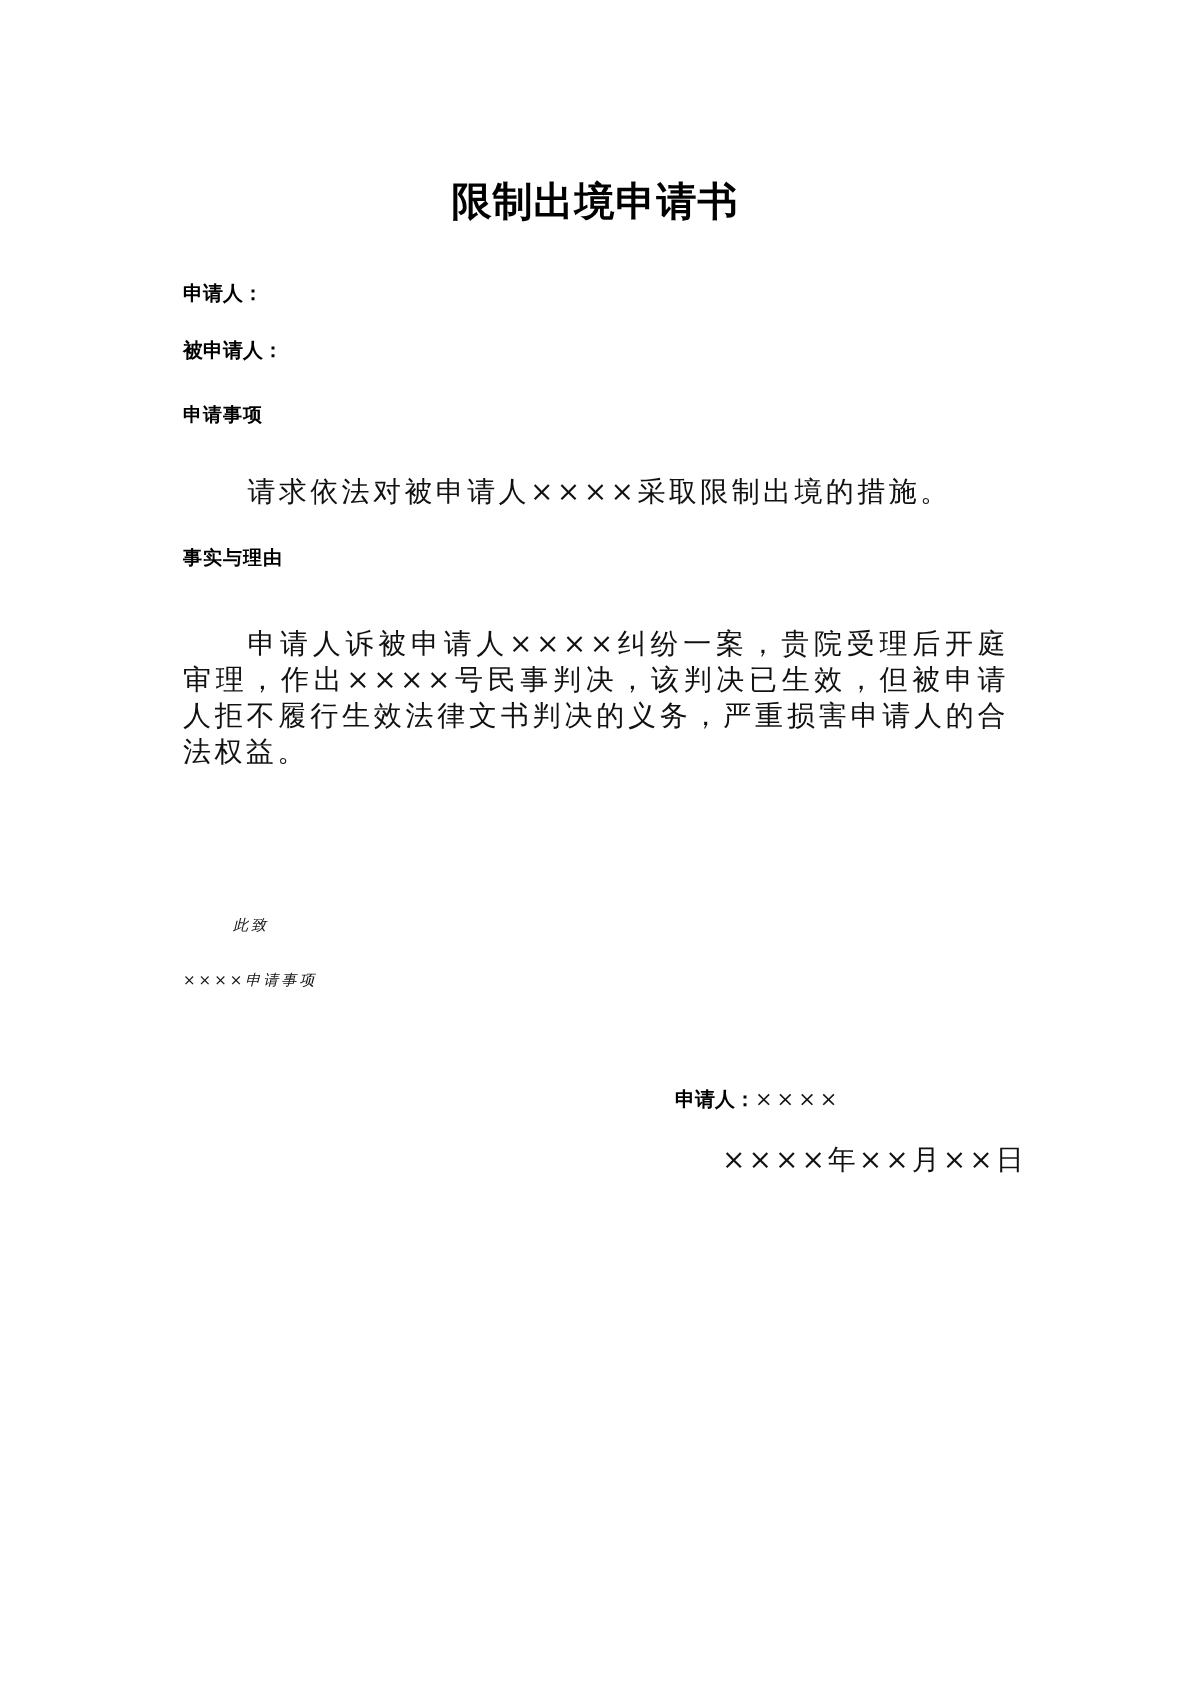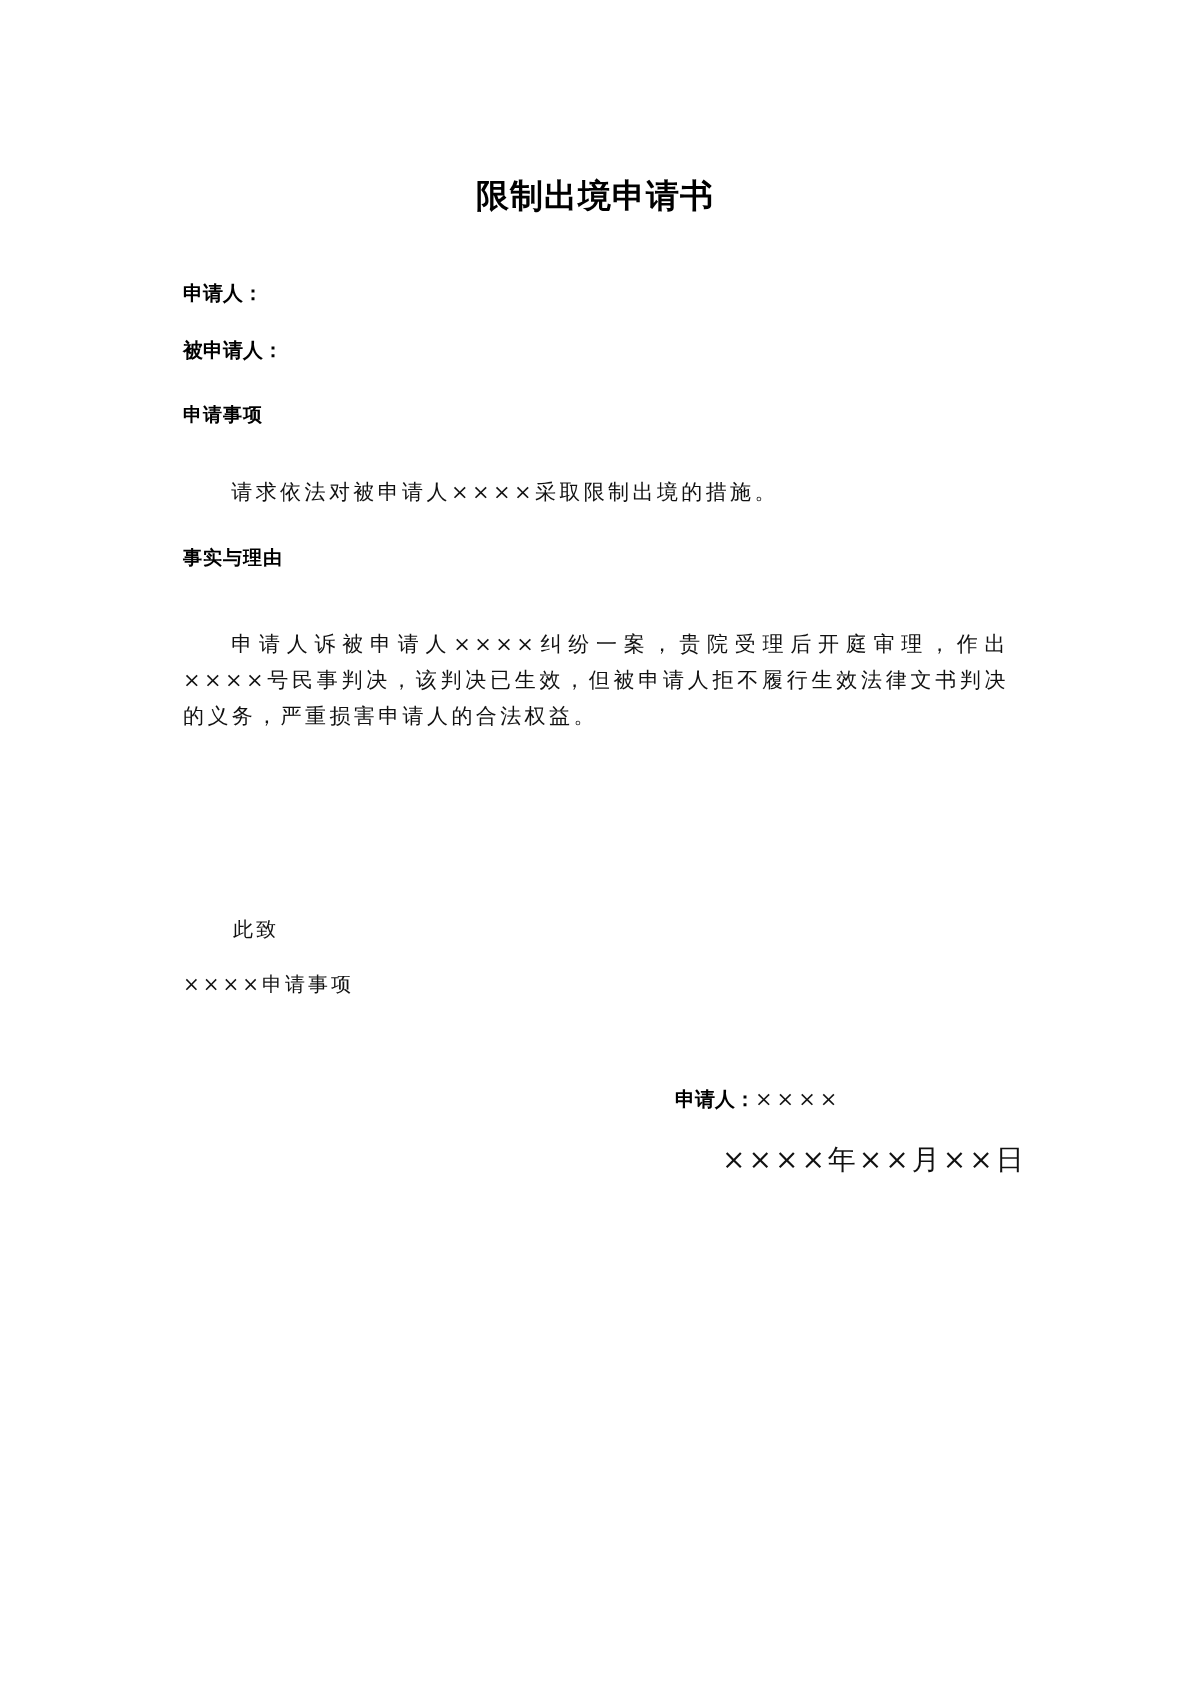--- a/index.html
+++ b/index.html
@@ -1,29 +1,29 @@
 <!DOCTYPE html>
 <html><head>
 <meta charset="utf-8">
 <style>
   html, body { margin:0; padding:0; background:#ffffff; }
   body { width:1190px; height:1683px; position:relative; overflow:hidden;
          font-family:"DejaVu Serif","Liberation Serif",serif; color:#111; }
   .page { position:absolute; left:0; top:0; width:1190px; height:1683px; background:#fff; }
   .title { position:absolute; left:0; width:1190px; top:174px; text-align:center;
            font-family:"DejaVu Sans","Liberation Sans",sans-serif; font-weight:bold;
-           font-size:33px; letter-spacing:1px; color:#000; }
+           font-size:40px; letter-spacing:1px; color:#000; }
   .party { position:absolute; left:183px; font-family:"DejaVu Sans","Liberation Sans",sans-serif;
            font-weight:bold; font-size:20px; color:#000; }
   .party .label { }
   .h2 { position:absolute; left:183px; font-family:"DejaVu Sans","Liberation Sans",sans-serif;
         font-weight:bold; font-size:19px; color:#000; letter-spacing:1px; }
-  .para { position:absolute; left:183px; width:826px; font-size:21px; line-height:36px;
+  .para { position:absolute; left:183px; width:826px; font-size:28px; line-height:36px;
           letter-spacing:3.4px; text-indent:2.3em; text-align:justify; color:#111; margin:0; }
-  .plain { position:absolute; font-size:20px; letter-spacing:3px; color:#111; }
+  .plain { position:absolute; font-size:15px; letter-spacing:3px; color:#111;font-style:italic; }
   .sig { position:absolute; left:675px; top:1086px; font-size:21px; }
   .sig .lbl { font-family:"DejaVu Sans","Liberation Sans",sans-serif; font-weight:bold; color:#000; font-size:20px; }
   .sig .val { letter-spacing:4px; }
   .date { position:absolute; left:722px; top:1141px; font-size:28px; letter-spacing:3px; }
 </style>
 </head>
 <body>
 
 <div class="page">
 

